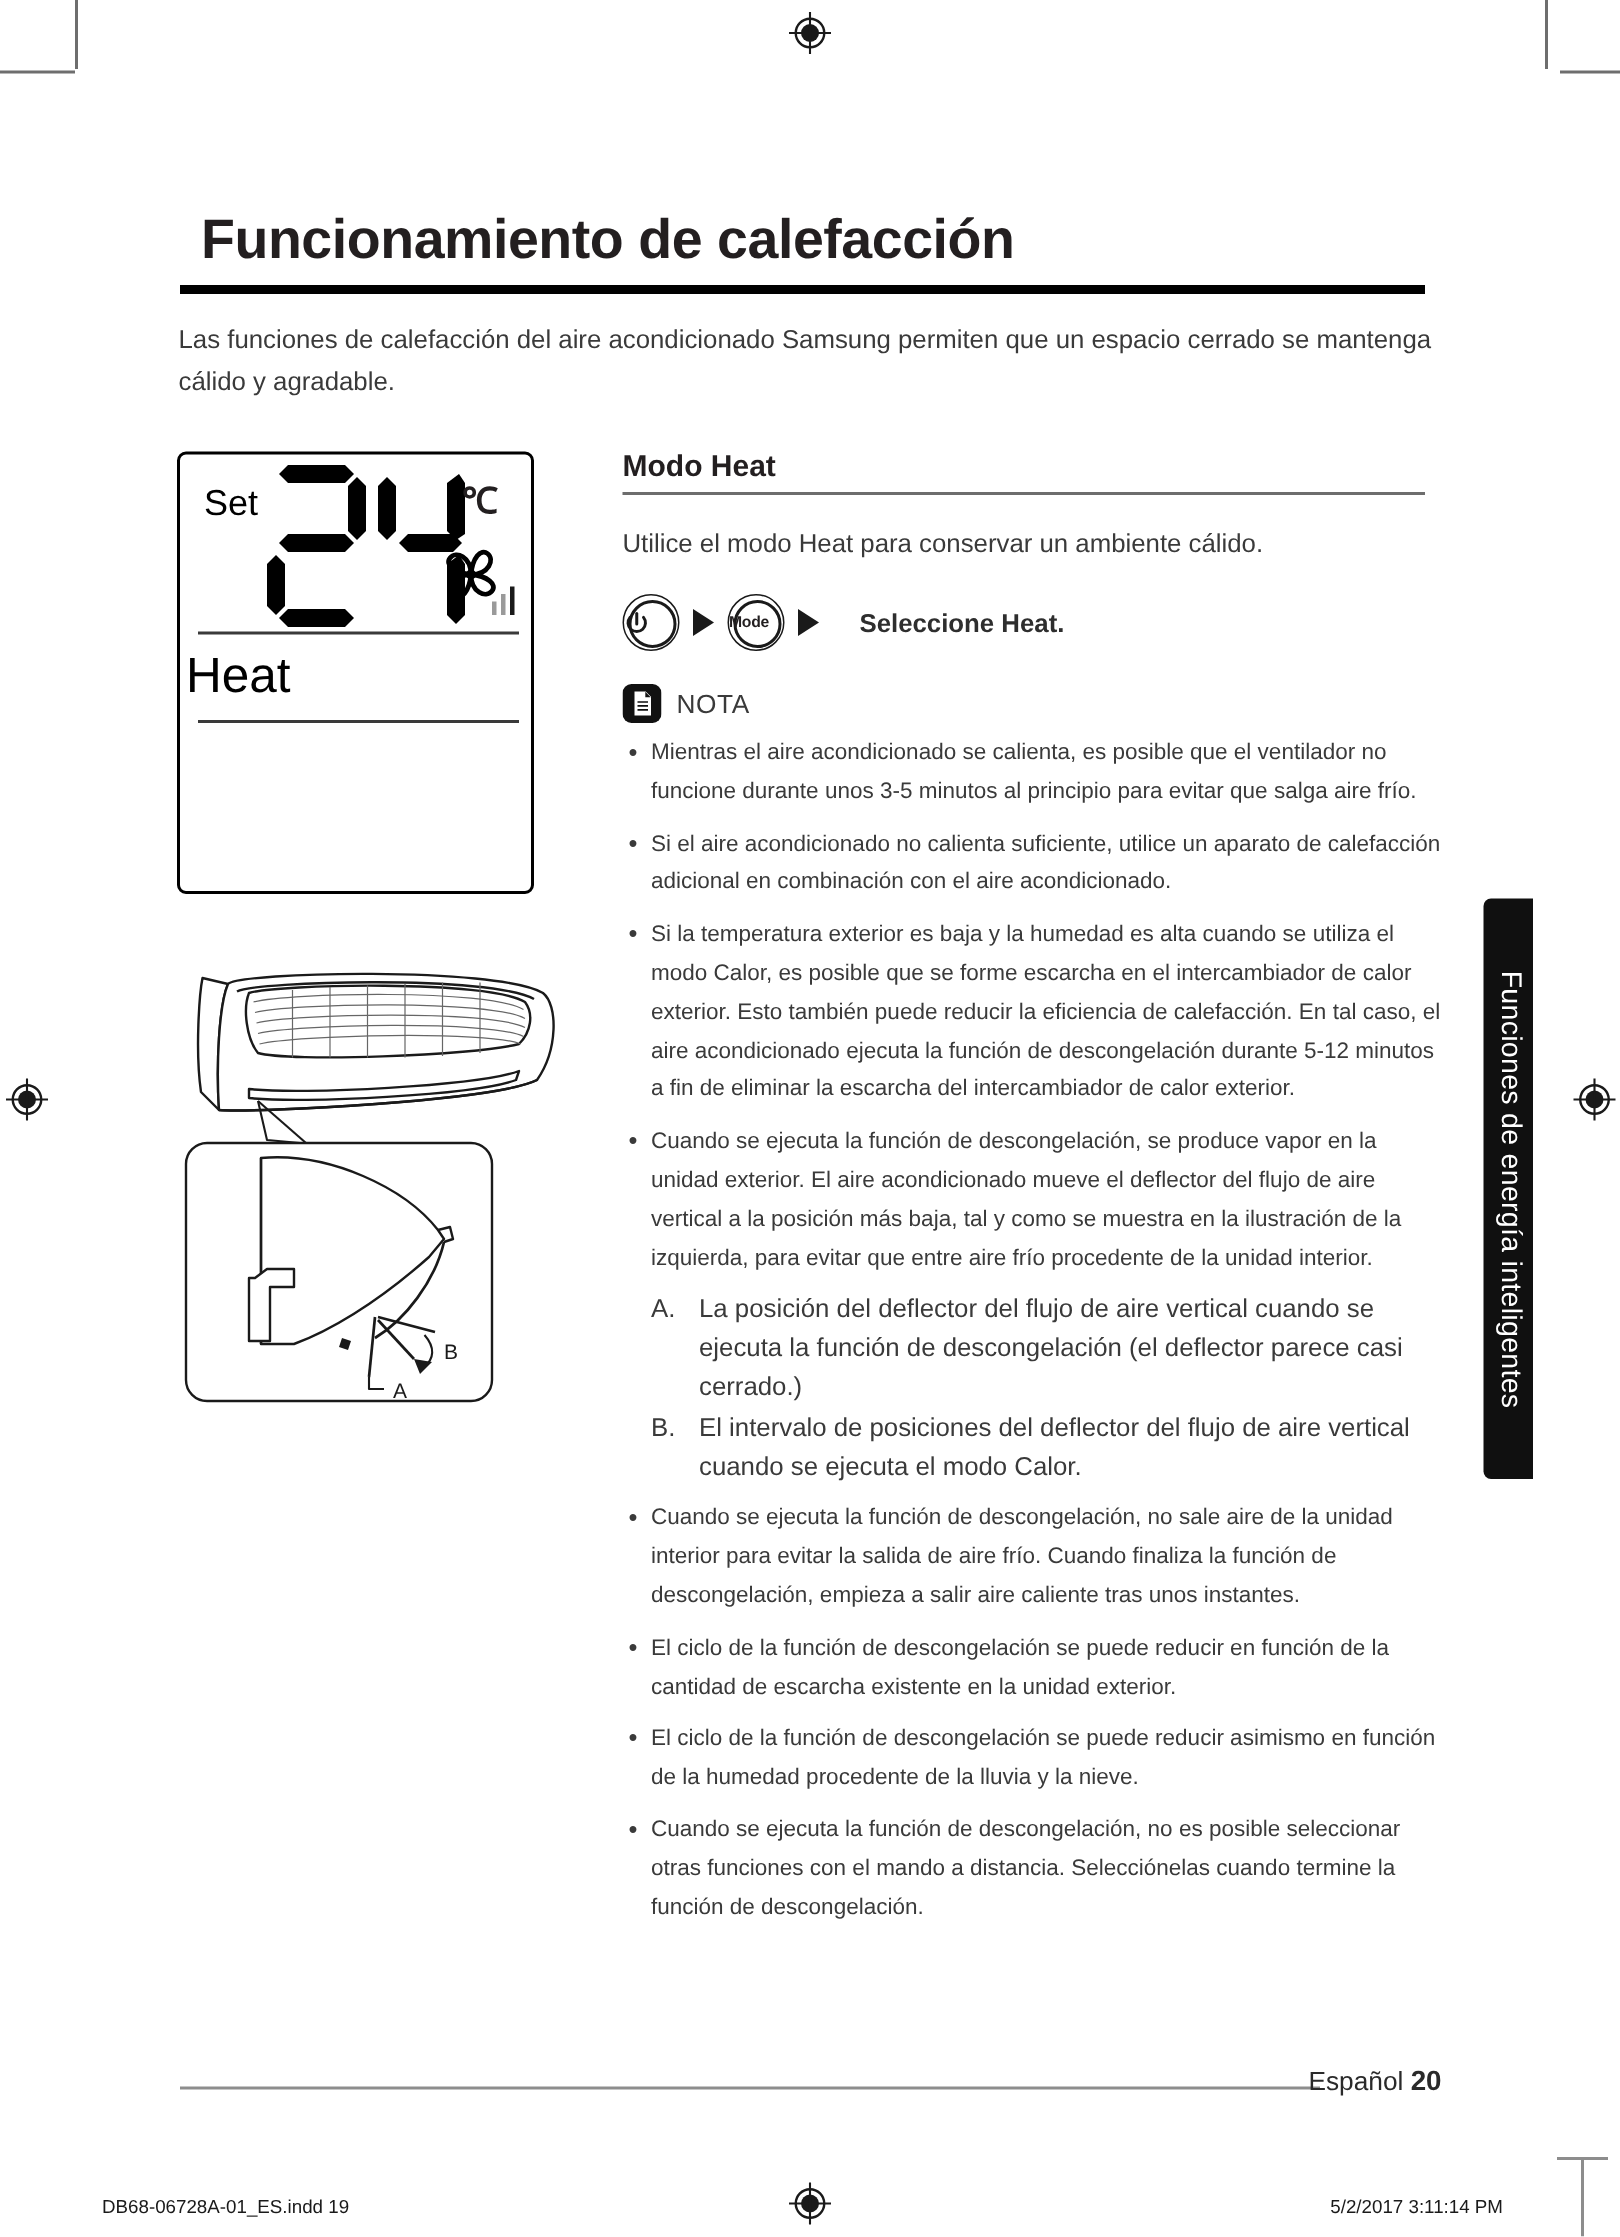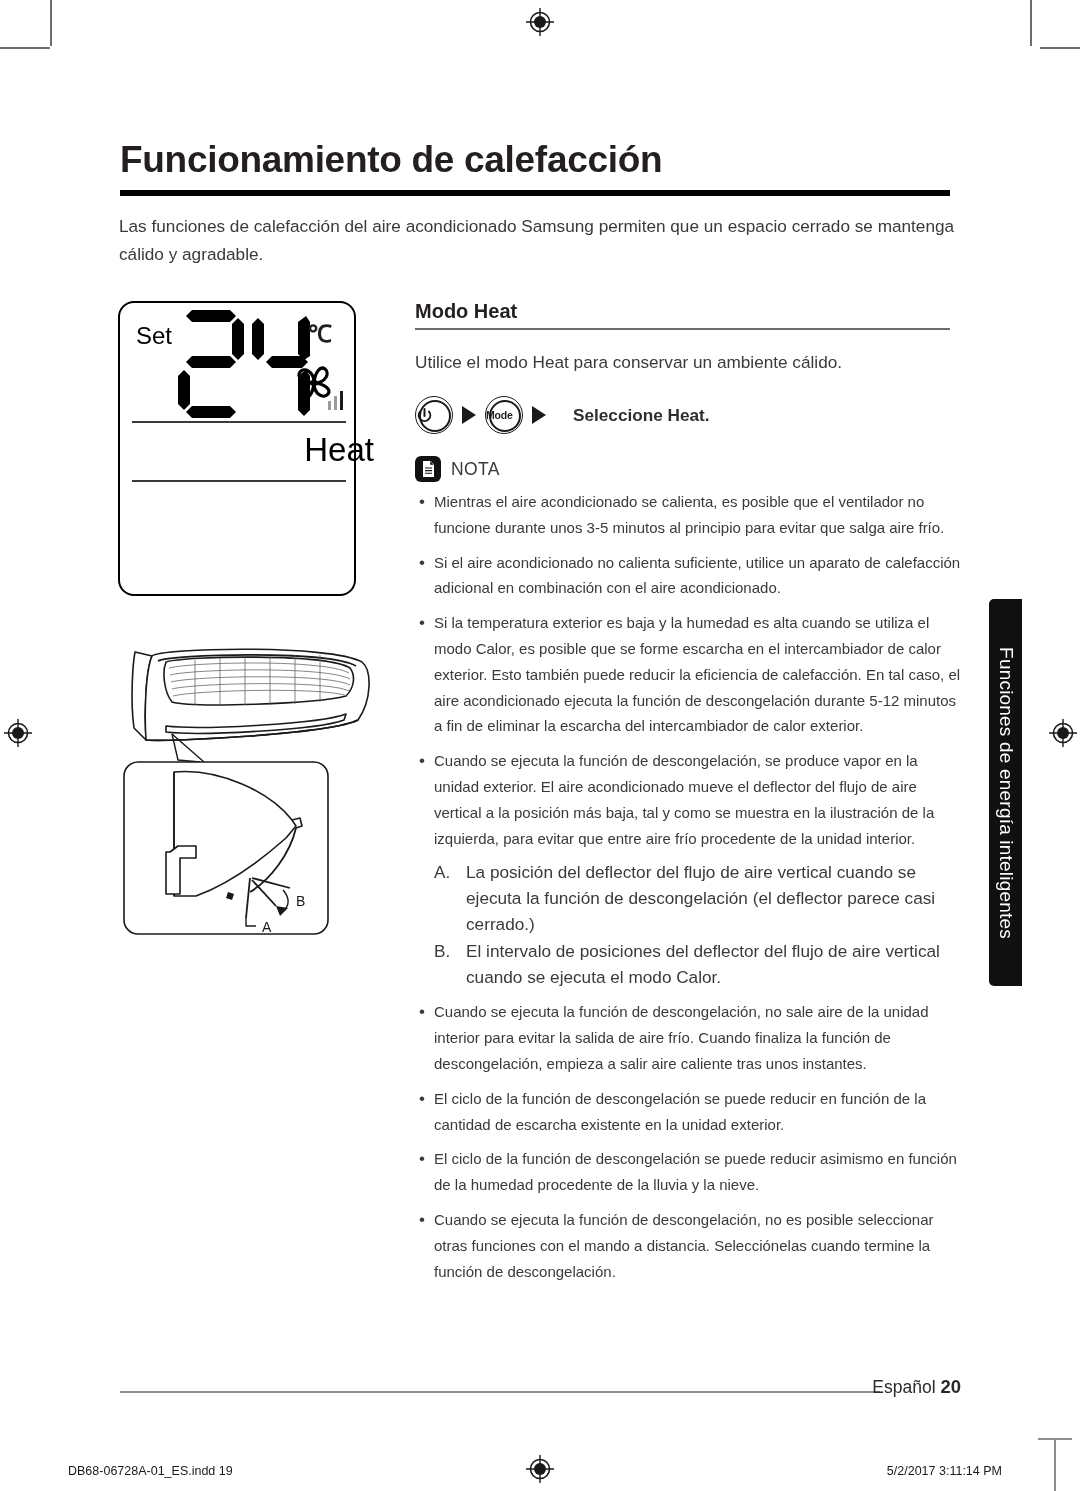--- a/index.html
+++ b/index.html
@@ -13,38 +13,38 @@
   .page { position: relative; width: 1080px; height: 1491px; }
 
   
   .crop { position: absolute; background: #6e6e6e; }
   .crop.v { width: 2px; height: 46px; }
   .crop.h { height: 2px; width: 50px; }
   .reg { position: absolute; width: 30px; height: 30px; }
 
   
   .title {
-    position: absolute; left: 120px; top: 139px;
+    position: absolute; left: 134px; top: 139px;
     font-size: 37px; font-weight: bold; letter-spacing: -0.3px;
     white-space: nowrap;
   }
   .title-rule {
     position: absolute; left: 120px; top: 190px;
     width: 830px; height: 6px; background: #000;
   }
   .intro {
     position: absolute; left: 119px; top: 212px; width: 838px;
     font-size: 17.2px; line-height: 28px; color: #3a3a3a;
   }
 
   
   .lcd {
     position: absolute; left: 118px; top: 301px;
     width: 238px; height: 295px;
-    border: 2.5px solid #000; border-radius: 16px;
+    border: 2.5px solid #000; border-radius: 6px;
     background: #fff;
   }
   .lcd-set {
     position: absolute; left: 16px; top: 19px;
     font-size: 24px; color: #000;
   }
   .seg {
     position: absolute; left: 58px; top: 7px;
     font-family: "DejaVu Sans Mono", monospace;
     font-size: 0px;
@@ -56,22 +56,22 @@
   .fan { position: absolute; left: 172px; top: 58px; }
   .bars { position: absolute; left: 208px; top: 88px; display: flex; align-items: flex-end; gap: 3px; }
   .bars i { display: block; width: 3px; background: #9a9a9a; }
   .bars i:nth-child(1) { height: 9px; }
   .bars i:nth-child(2) { height: 14px; }
   .bars i:nth-child(3) { height: 19px; background: #1a1a1a; }
   .lcd-rule { position: absolute; left: 12px; width: 214px; height: 1.6px; background: #3a3a3a; }
   .lcd-rule.r1 { top: 118px; }
   .lcd-rule.r2 { top: 177px; }
   .lcd-mode {
-    position: absolute; left: 16px; top: 128px; width: 238px;
-    text-align: right; font-size: 33px; color: #000;
+    position: absolute; left: 4px; top: 128px; width: 238px;
+    text-align: left; font-size: 33px; color: #000;
   }
 
   
   .illus { position: absolute; left: 100px; top: 630px; width: 290px; height: 320px; }
 
   
   .sec-head {
     position: absolute; left: 415px; top: 300px;
     font-size: 20px; font-weight: bold;
   }

